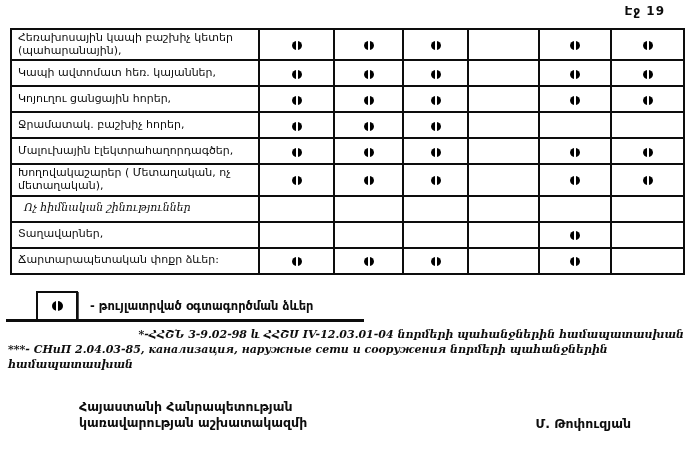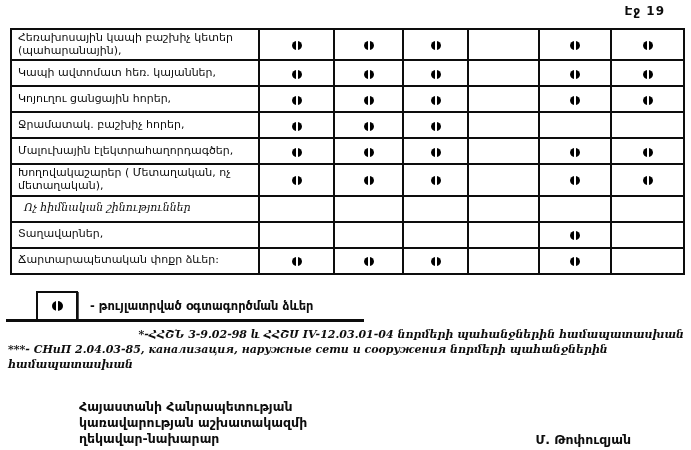--- a/index.html
+++ b/index.html
@@ -172,16 +172,15 @@
 
 <div class="footnotes">
   <div class="footnote fn-0">*-ՀՀՇՆ 3-9.02-98 և ՀՀՇՍ IV-12.03.01-04 նորմերի պահանջներին համապատասխան</div>
   <div class="footnote fn-2">***- СНиП 2.04.03-85, канализация, наружные сети и сооружения նորմերի պահանջներին համապատասխան</div>
 </div>
 
 <div class="signature">
   <div class="sig-org">
     <div>Հայաստանի Հանրապետության</div>
     <div>կառավարության աշխատակազմի</div>
-    <div>ղեկավար-նախարար</div>
   </div>
   <div class="sig-name">Մ. Թոփուզյան</div>
 </div>
 
 </body></html>

